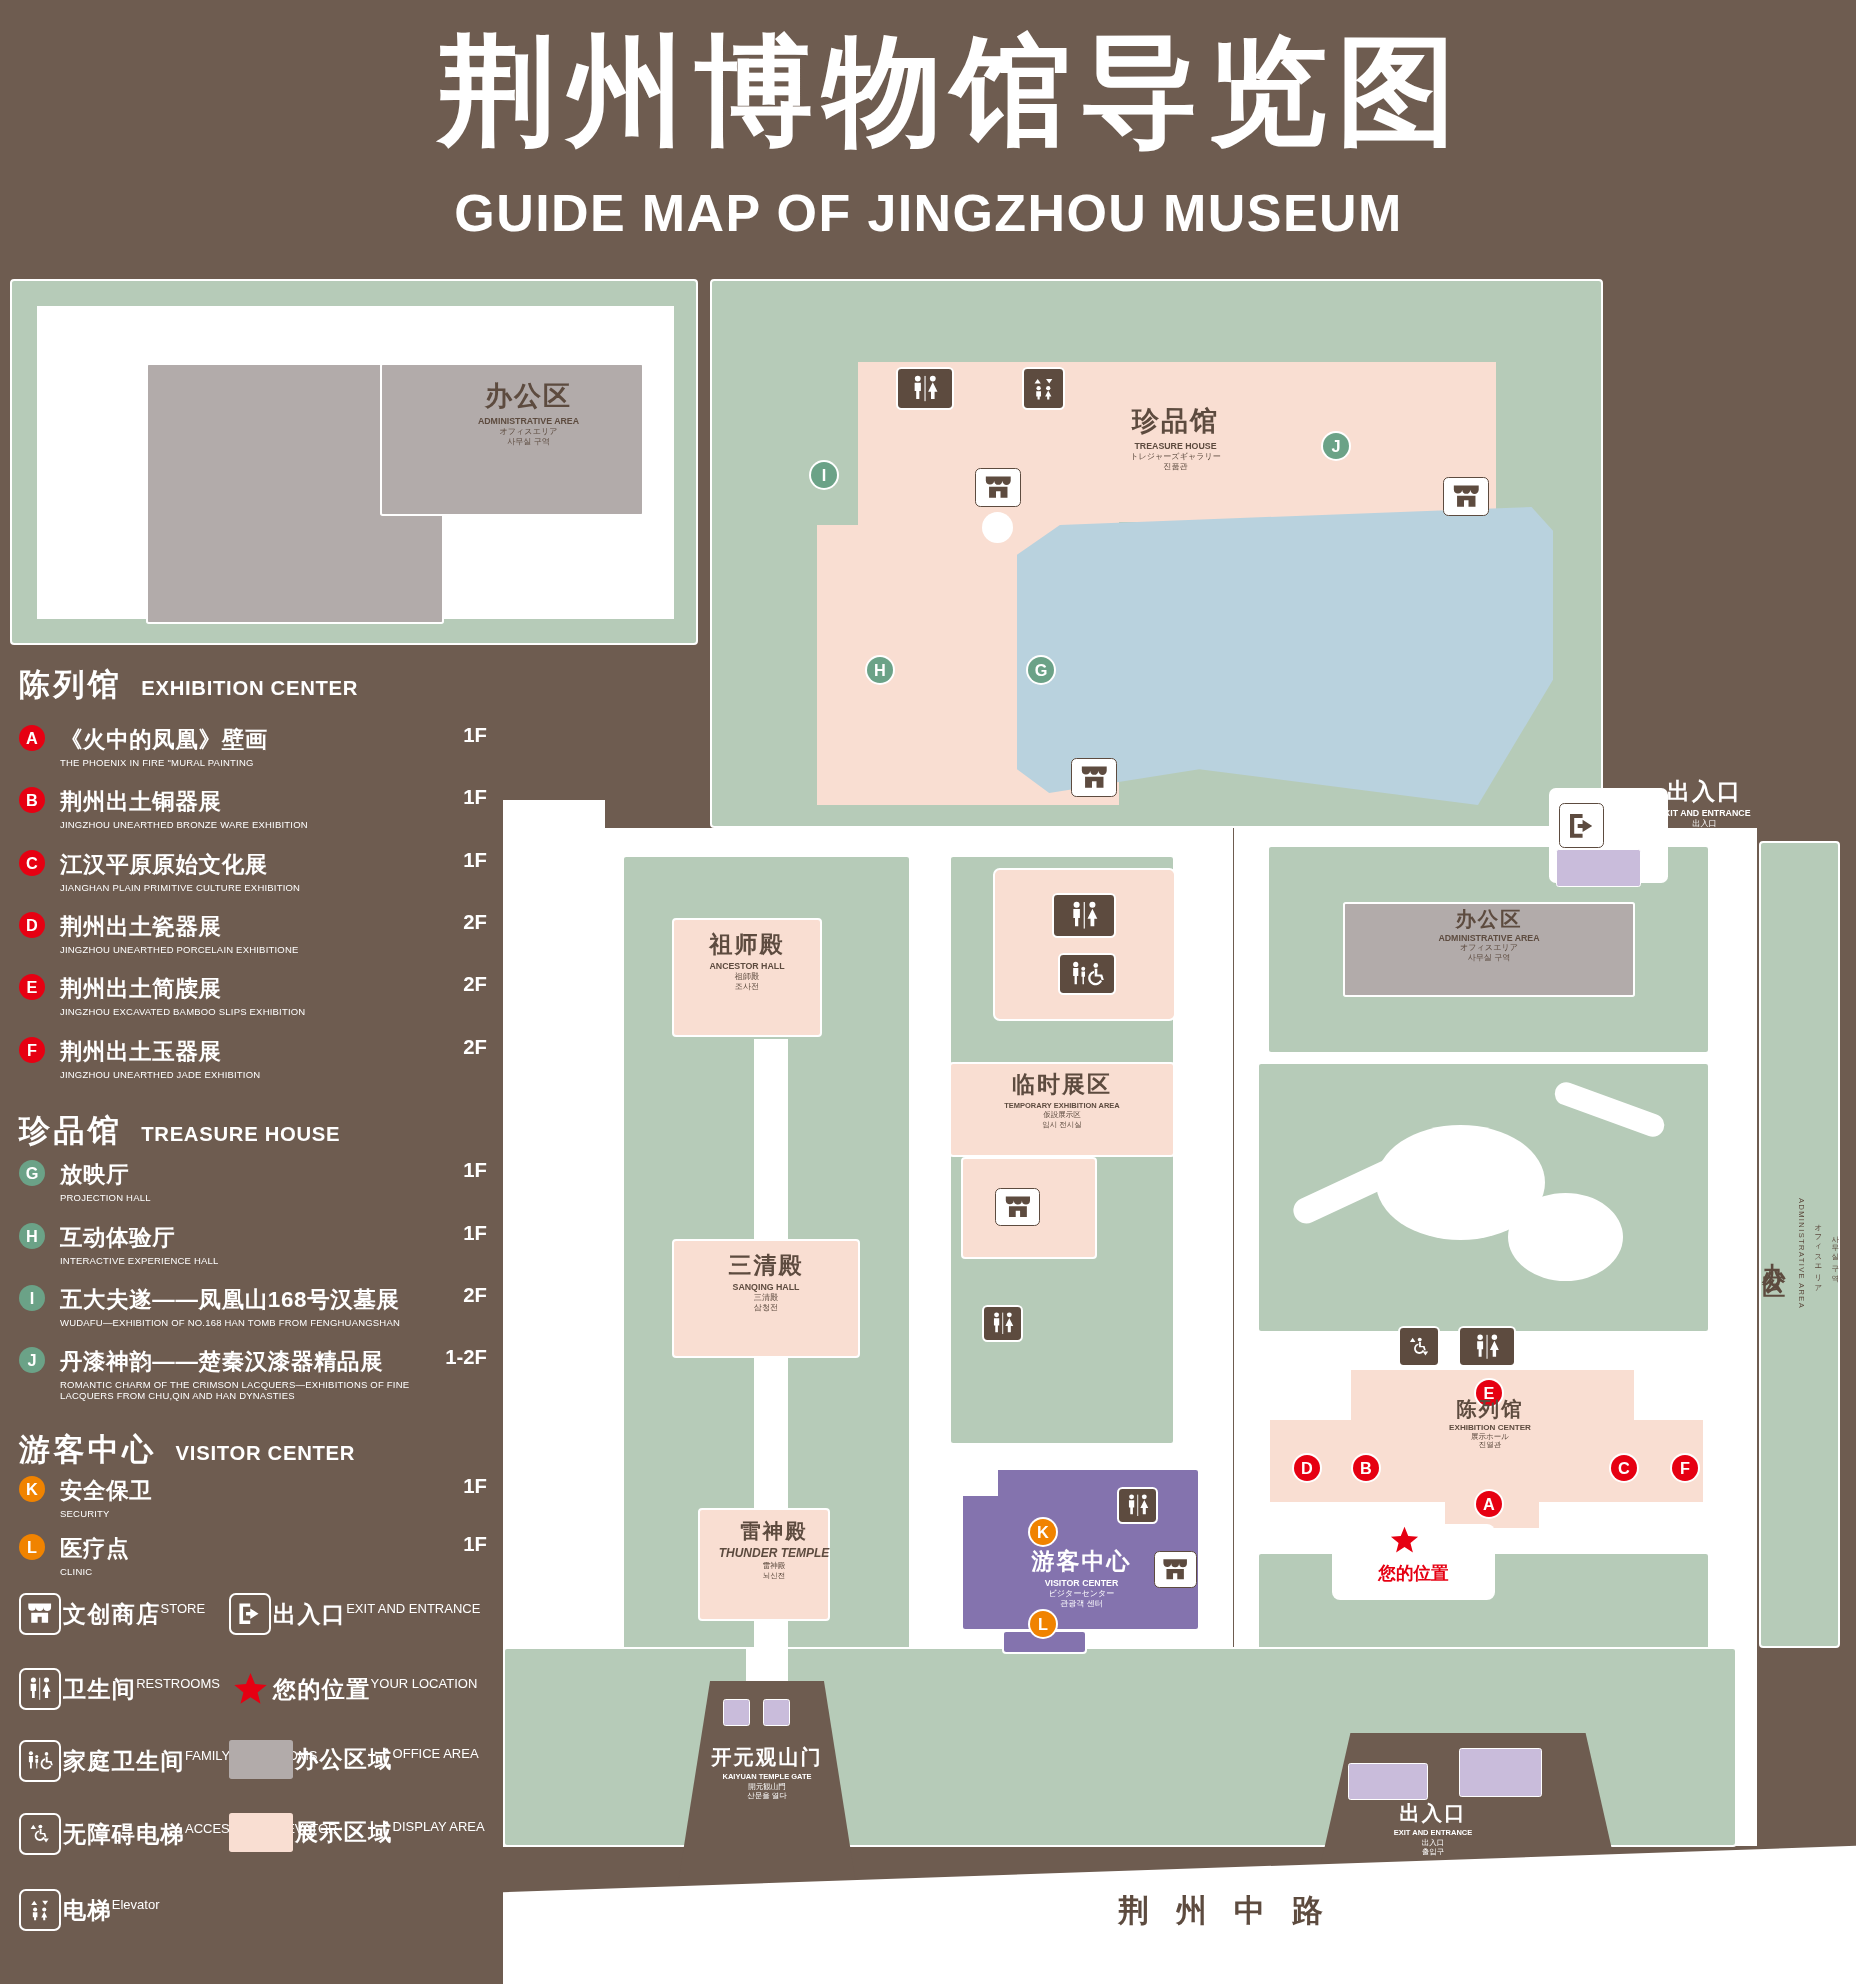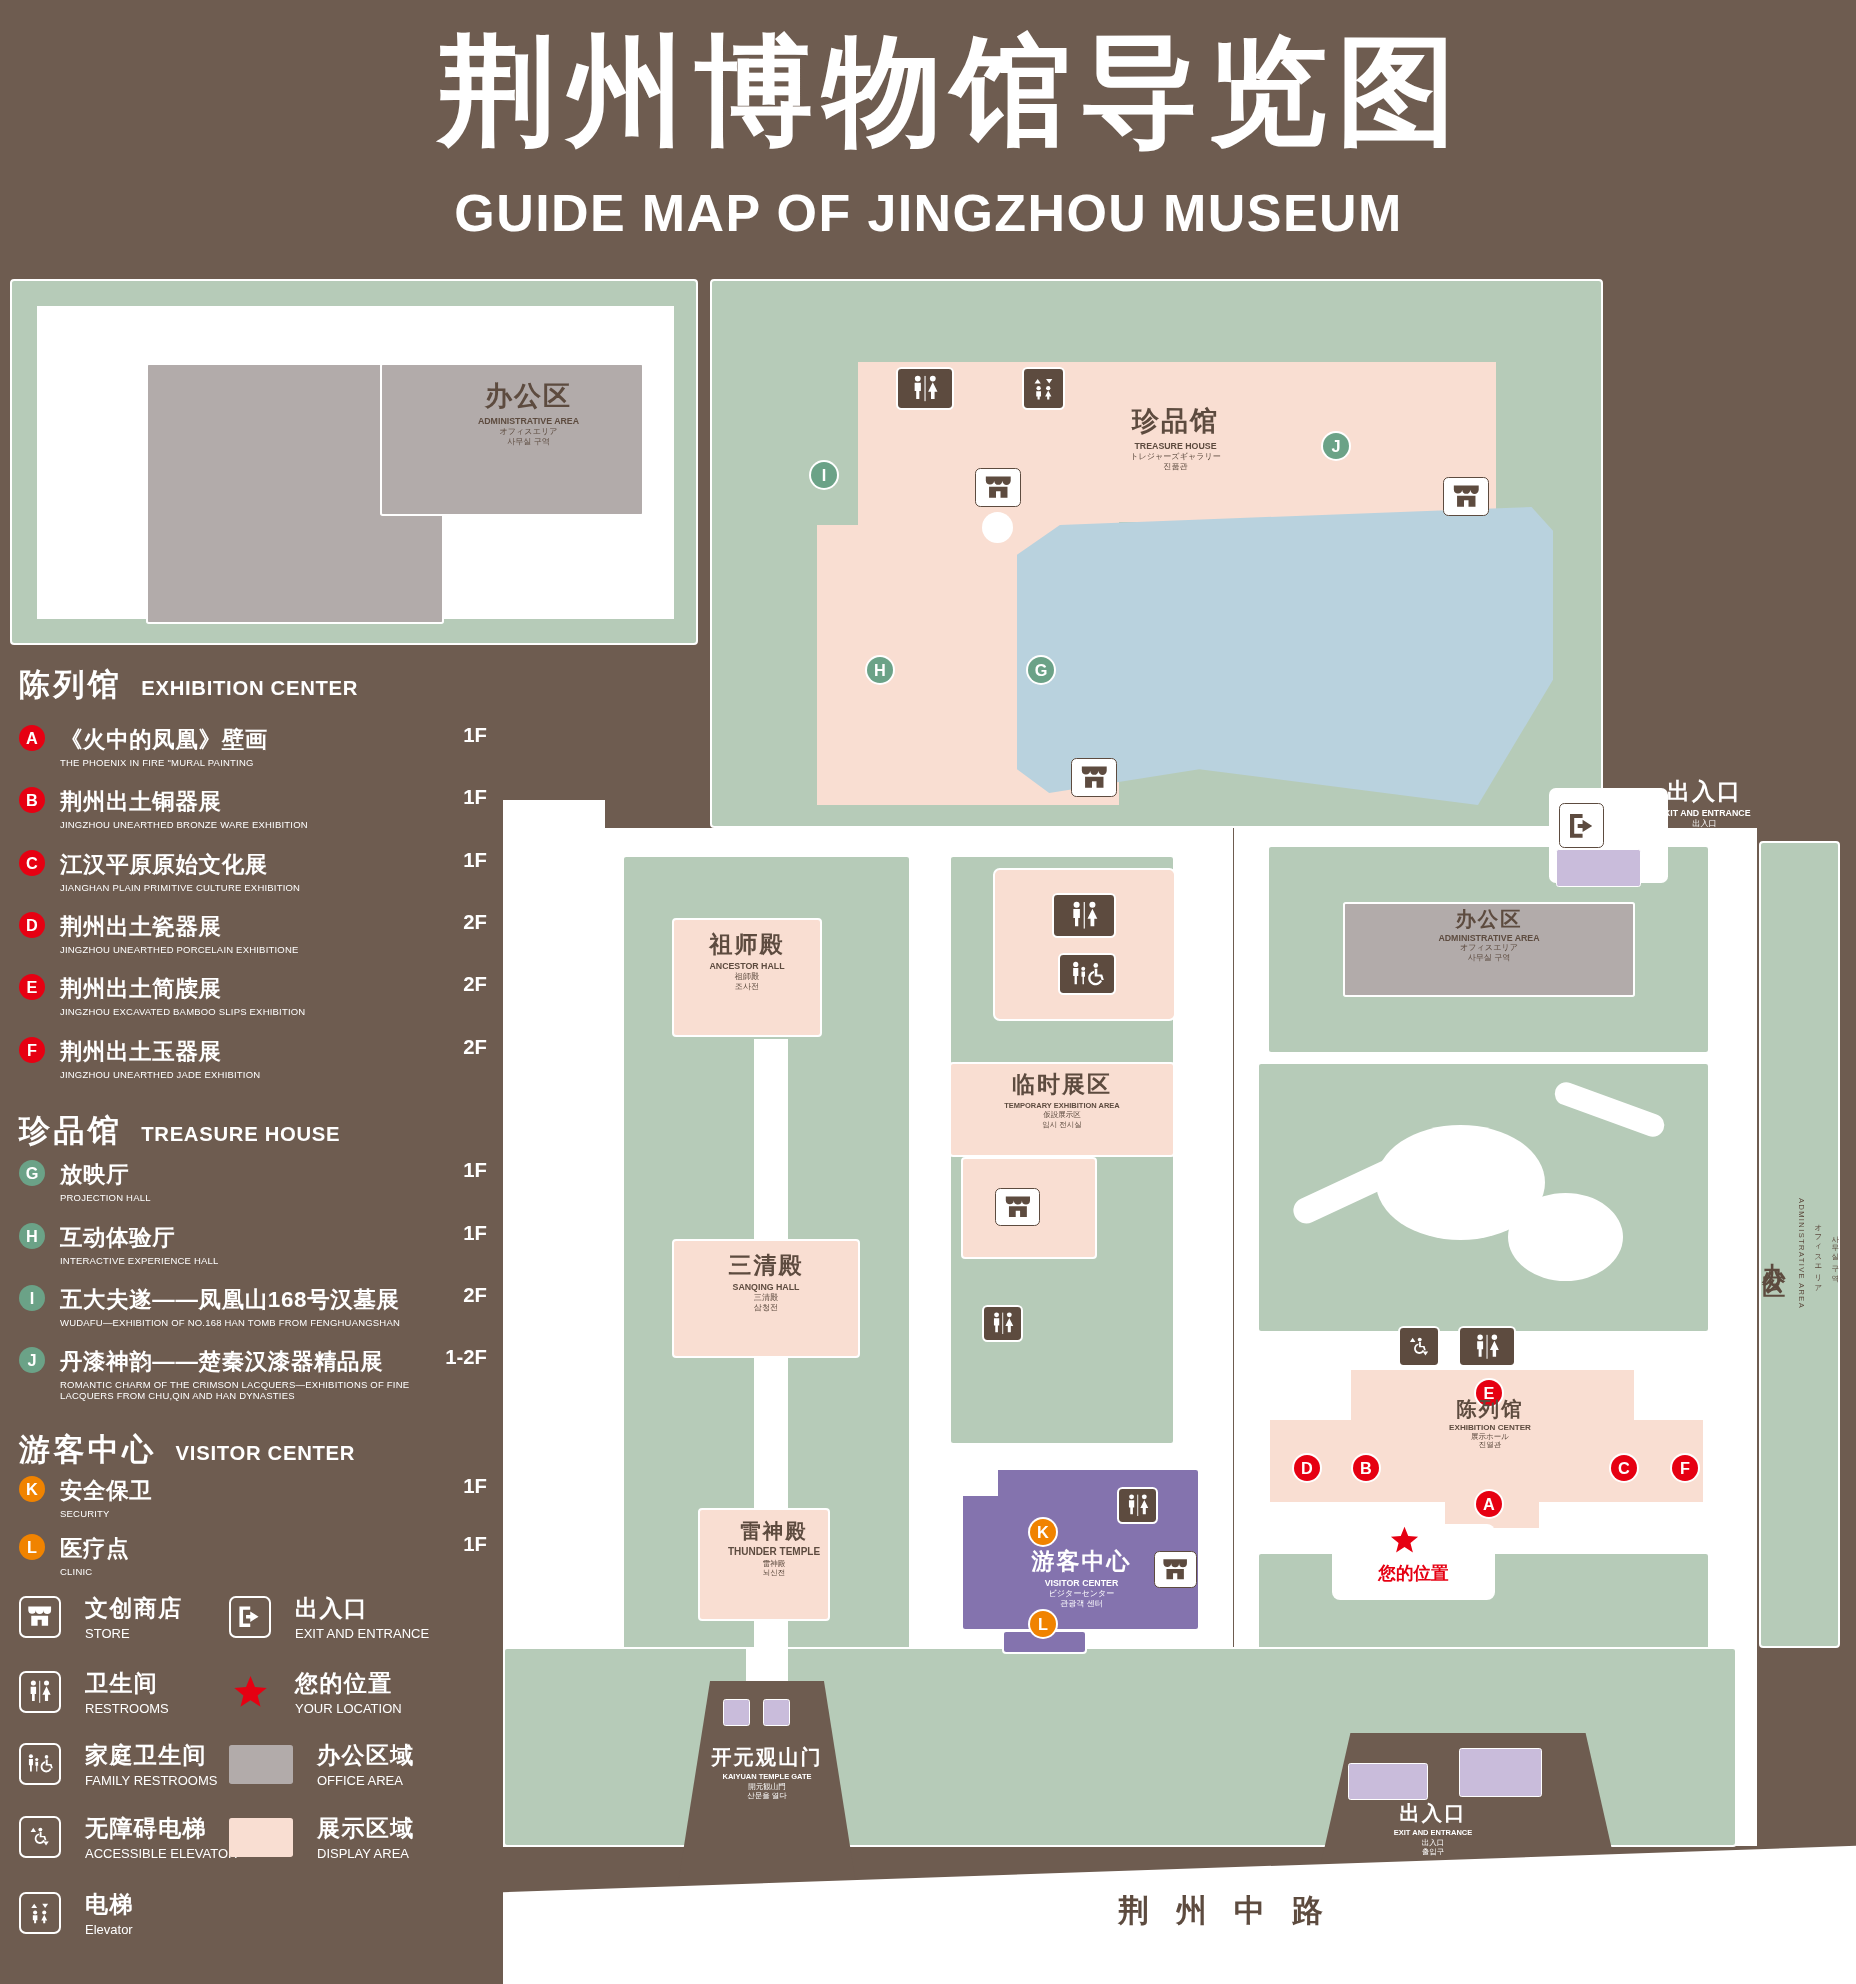--- a/index.html
+++ b/index.html
@@ -49,21 +49,21 @@
   .litem .mk{box-shadow:none;flex:none;margin-top:1.4px;}
   .li-main{display:flex;flex-direction:column;margin-left:15px;flex:1;}
   .li-zh{font-size:22.4px;font-weight:bold;letter-spacing:0.7px;}
   .li-en{font-size:9.5px;margin-top:2px;letter-spacing:0.2px;}
   .li-floor{font-size:20.3px;font-weight:bold;margin-left:5.4px;flex:none;}
   .sym{display:flex;align-items:center;color:#FFFFFF;}
   .legend-ib{width:42px;height:42px;display:flex;align-items:center;justify-content:center;border:2px solid #FFFFFF;border-radius:6.8px;color:#FFFFFF;flex:none;}
   .legend-ib svg{width:72%;height:72%;}
   .legend-plain{width:42px;height:42px;display:flex;align-items:center;justify-content:center;flex:none;}
   .legend-swatch{width:64px;height:39px;border-radius:2.7px;flex:none;}
-  .sym-t{display:flex;flex-direction:column;margin-left:24px;}
+  .sym-t{display:flex;flex-direction:row;margin-left:2px;}
   .sym-zh{font-size:23px;font-weight:bold;letter-spacing:1.4px;}
   .sym-en{font-size:13px;margin-top:2px;}
 </style>
 </head>
 <body>
 
 <svg width="0" height="0" style="position:absolute">
   <symbol id="i-restroom" viewBox="0 0 26 24">
     <circle cx="7" cy="3.8" r="2.4"></circle>
     <path d="M4.4 7.2h5.2v7H8.3v6.6H5.7v-6.6H4.4z"></path>
@@ -351,21 +351,21 @@
 
   <div class="abs bl bl-sm" style="left:1397px;top:1398px;width:186px;line-height:1.15;">
     <span class="zh">陈列馆</span>
     <span class="en" style="font-size:8.1px;">EXHIBITION CENTER</span>
     <span class="sub" style="font-size:7.5px;">展示ホール</span>
     <span class="sub" style="font-size:7.5px;">진열관</span>
   </div>
 
   <div class="abs bl bl-sm" style="left:698px;top:1519px;width:152px;">
     <span class="zh">雷神殿</span>
-    <span class="en" style="font-size:10px;">THUNDER TEMPLE</span>
+    <span class="en" style="font-size:12px;font-style:italic;">THUNDER TEMPLE</span>
     <span class="sub" style="font-size:7.5px;">雷神殿</span>
     <span class="sub" style="font-size:7.5px;">뇌신전</span>
   </div>
 
   <div class="abs bl light" style="left:980px;top:1547px;width:203px;">
     <span class="zh">游客中心</span>
     <span class="en">VISITOR CENTER</span>
     <span class="sub">ビジターセンター</span>
     <span class="sub">관광객 센터</span>
   </div>

